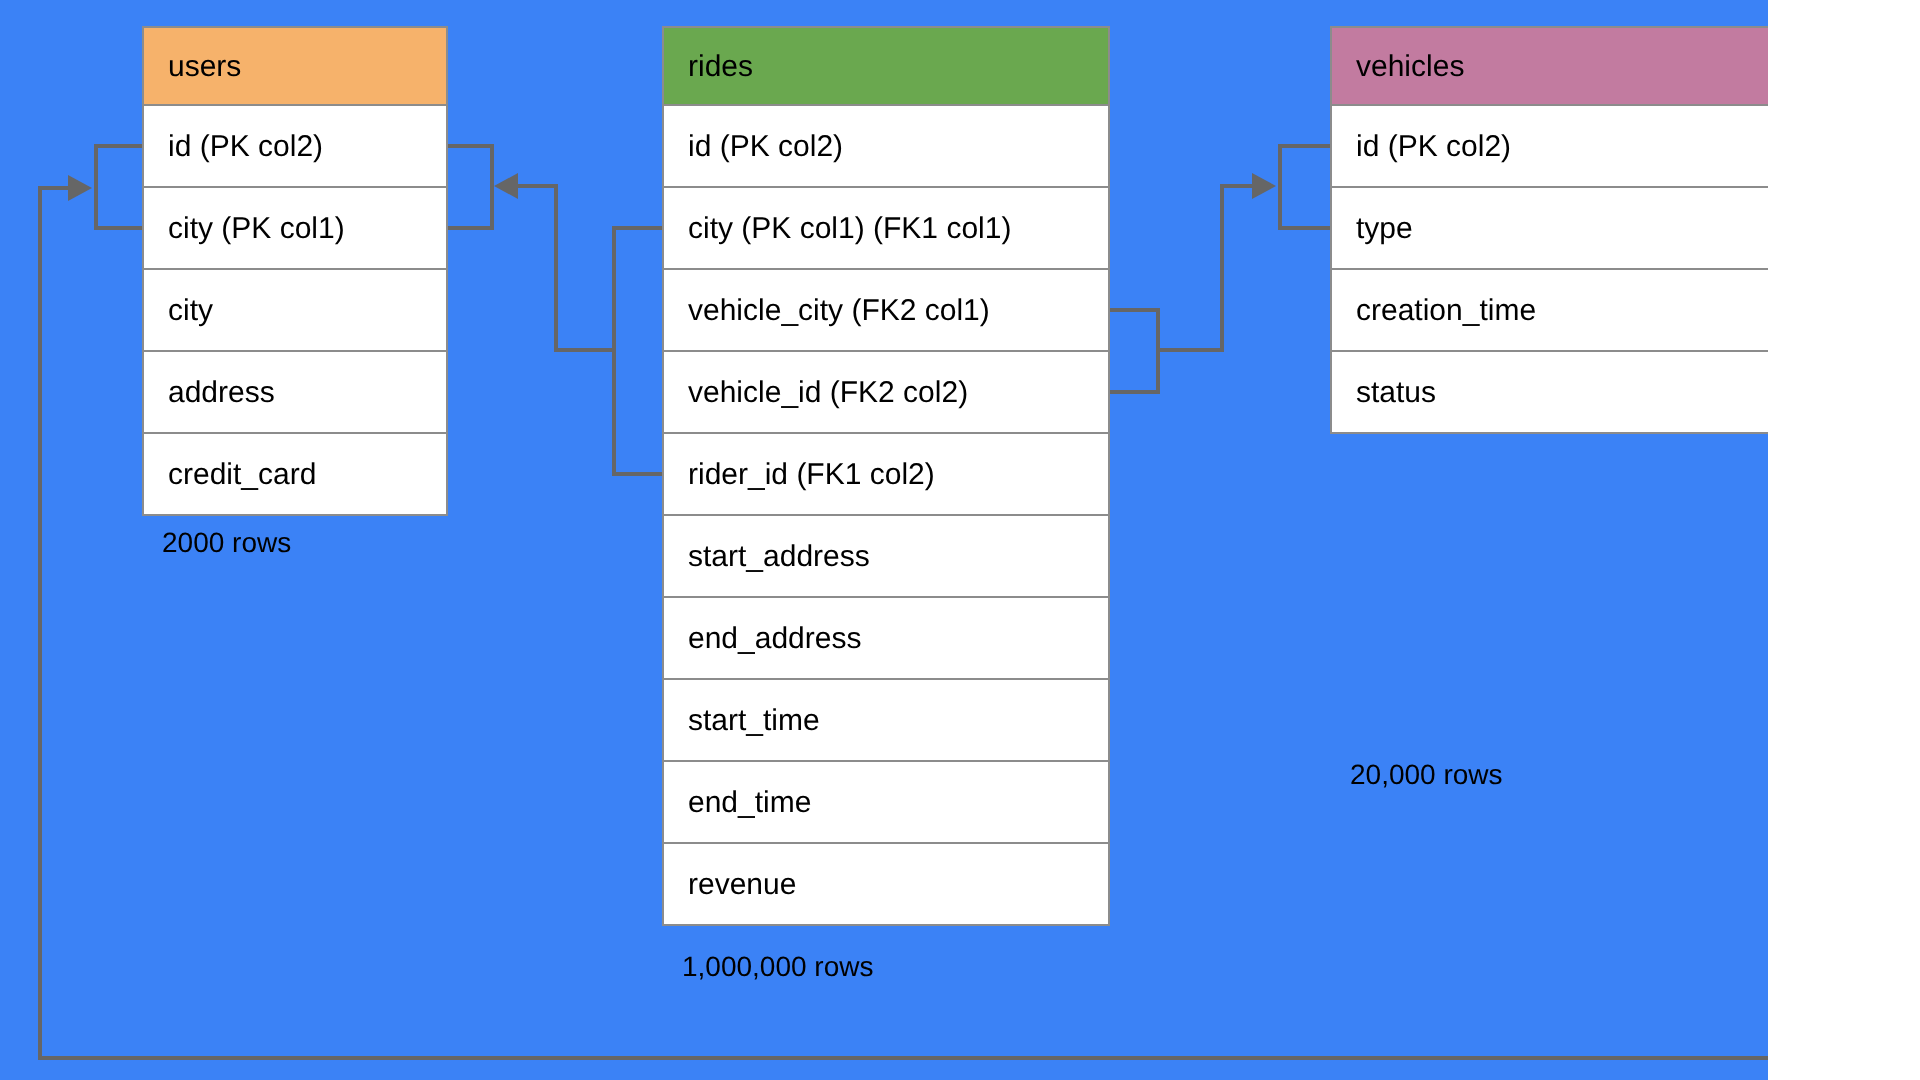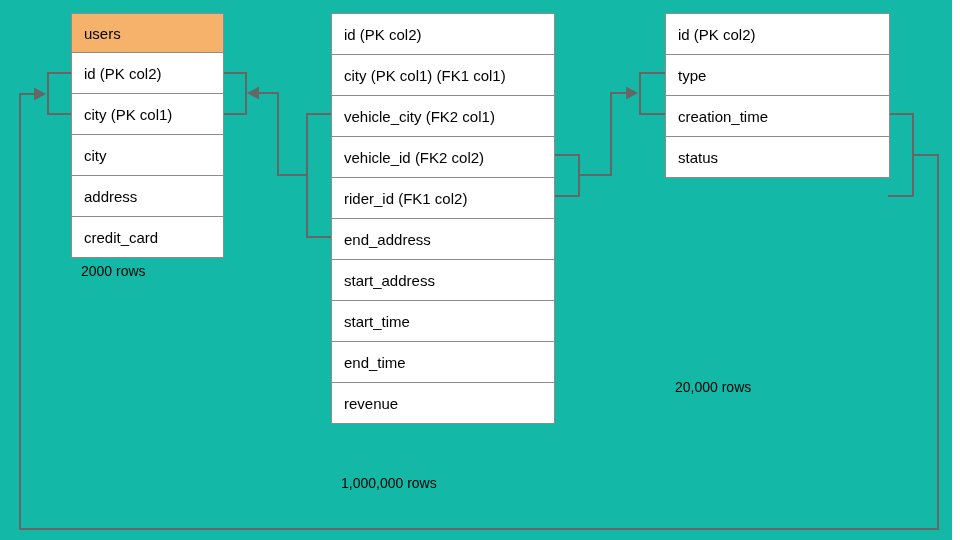--- a/index.html
+++ b/index.html
@@ -3,23 +3,23 @@
 <meta charset="utf-8">
 <style>
   html, body {
     margin: 0;
     padding: 0;
     background: #ffffff;
     font-family: "Liberation Sans", sans-serif;
   }
   .canvas {
     position: relative;
-    width: 952px;
+    width: 884px;
     height: 540px;
-    background: #14b8a6;
+    background: #3b82f6;
     overflow: hidden;
   }
   svg.connectors {
     position: absolute;
     left: 0;
     top: 0;
     width: 960px;
     height: 540px;
   }
   .table {
@@ -87,34 +87,36 @@
     <div class="thead" style="background-color: rgb(246, 178, 107);">users</div>
     <div class="trow">id (PK col2)</div>
     <div class="trow">city (PK col1)</div>
     <div class="trow">city</div>
     <div class="trow">address</div>
     <div class="trow">credit_card</div>
   </div>
   <div class="rowcount" style="left:81px; top:263px;">2000 rows</div>
 
   <div class="table" style="left:331px; top:13px; width:222px;">
+    <div class="thead" style="background-color: rgb(106, 168, 79);">rides</div>
     <div class="trow">id (PK col2)</div>
     <div class="trow">city (PK col1) (FK1 col1)</div>
     <div class="trow">vehicle_city (FK2 col1)</div>
     <div class="trow">vehicle_id (FK2 col2)</div>
     <div class="trow">rider_id (FK1 col2)</div>
+    <div class="trow">start_address</div>
     <div class="trow">end_address</div>
-    <div class="trow">start_address</div>
     <div class="trow">start_time</div>
     <div class="trow">end_time</div>
     <div class="trow">revenue</div>
   </div>
   <div class="rowcount" style="left:341px; top:475px;">1,000,000 rows</div>
 
   <div class="table" style="left:665px; top:13px; width:223px;">
+    <div class="thead" style="background-color: rgb(194, 123, 160);">vehicles</div>
     <div class="trow">id (PK col2)</div>
     <div class="trow">type</div>
     <div class="trow">creation_time</div>
     <div class="trow">status</div>
   </div>
   <div class="rowcount" style="left:675px; top:349px;margin-top:30px;">20,000 rows</div>
 
 </div>
 
 </body></html>

